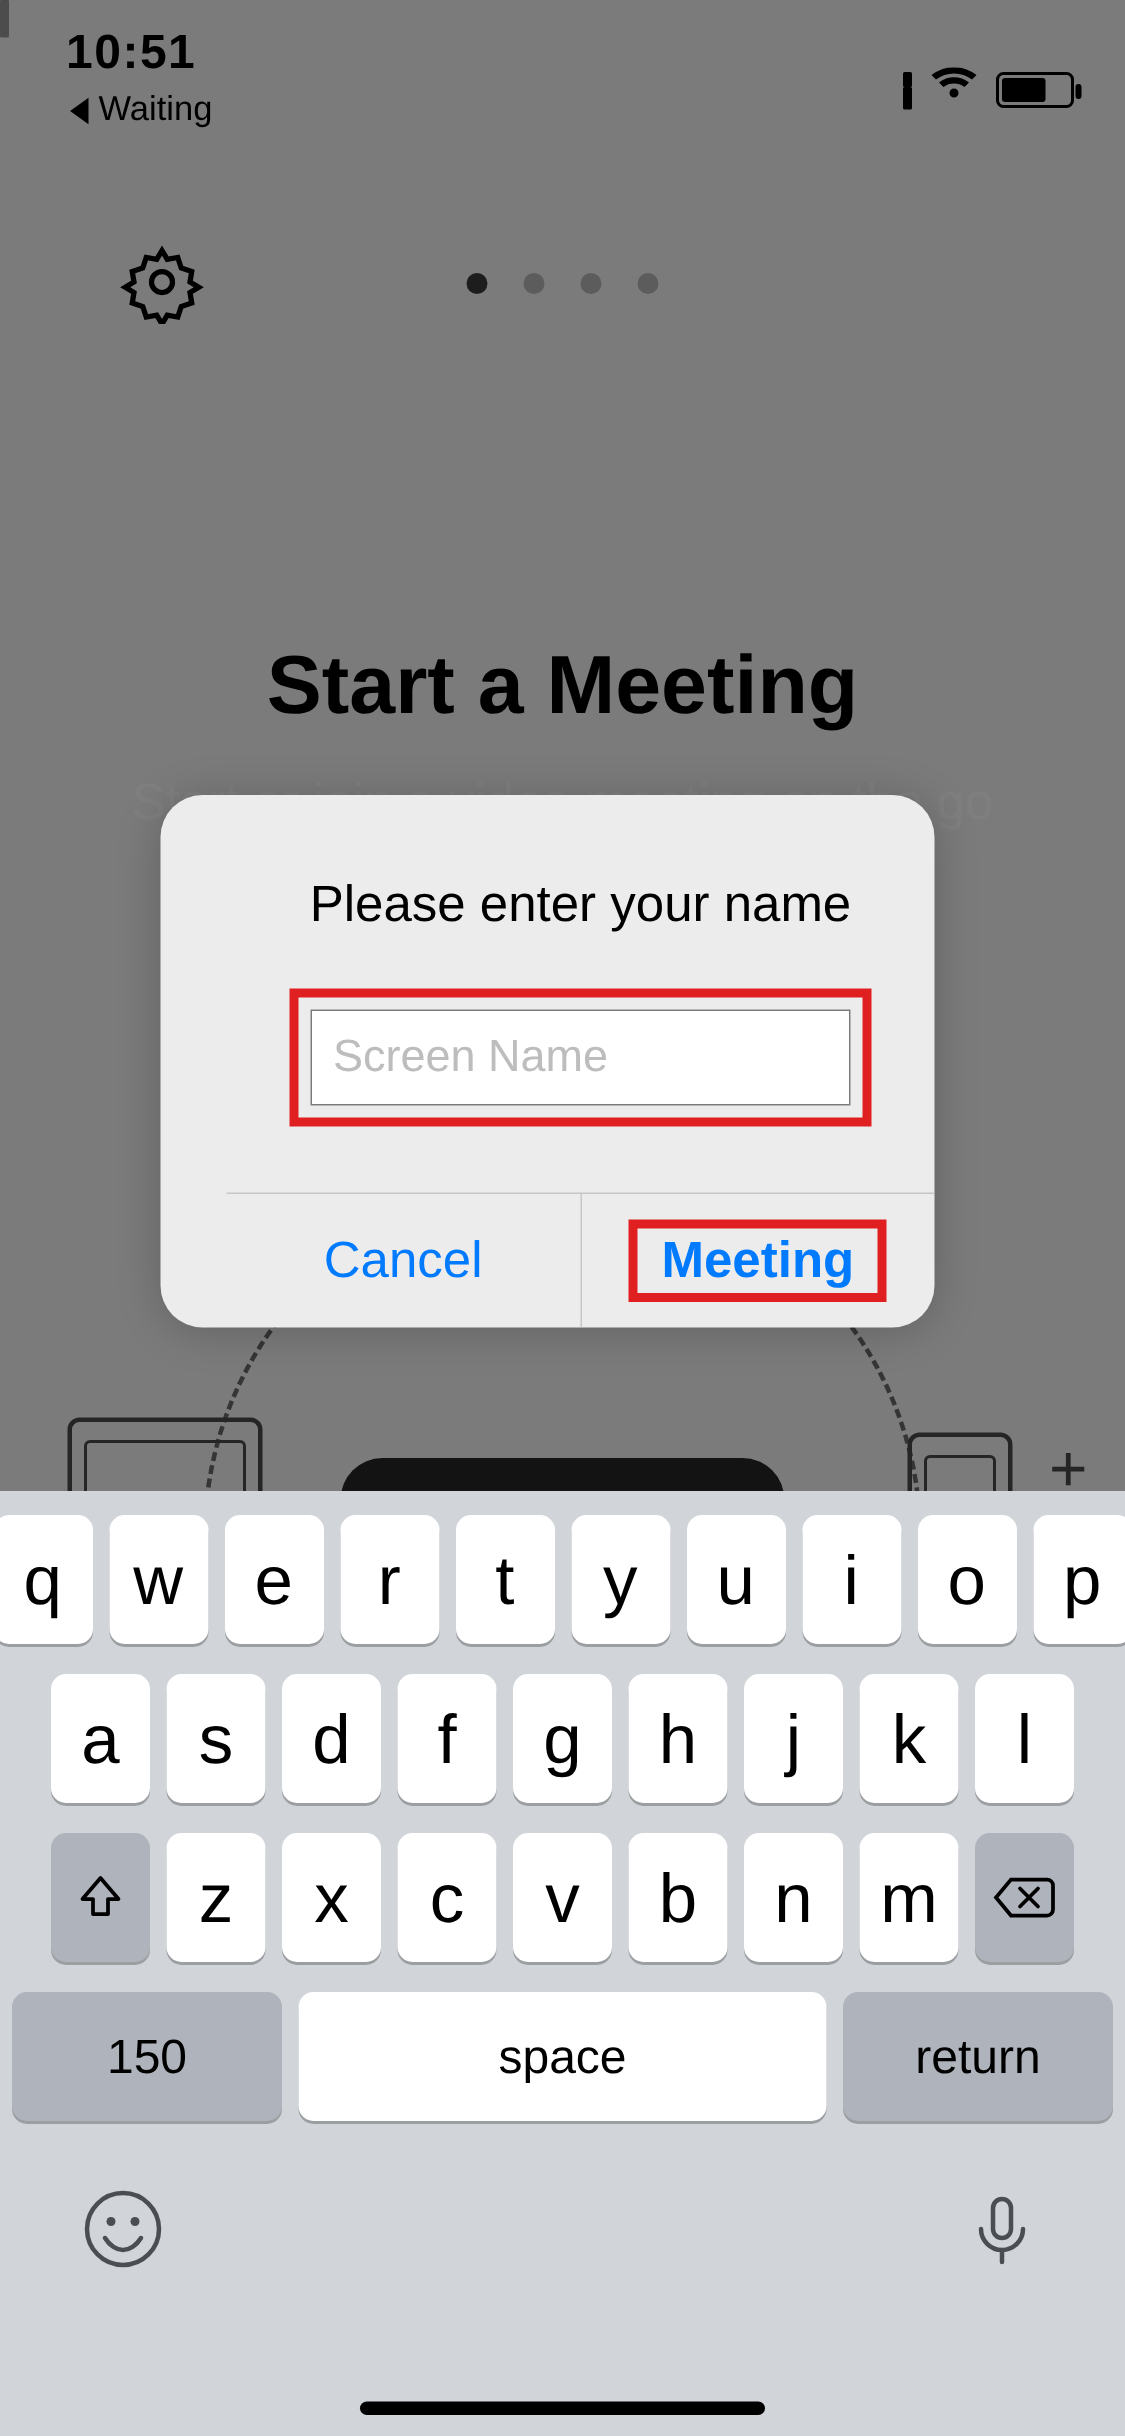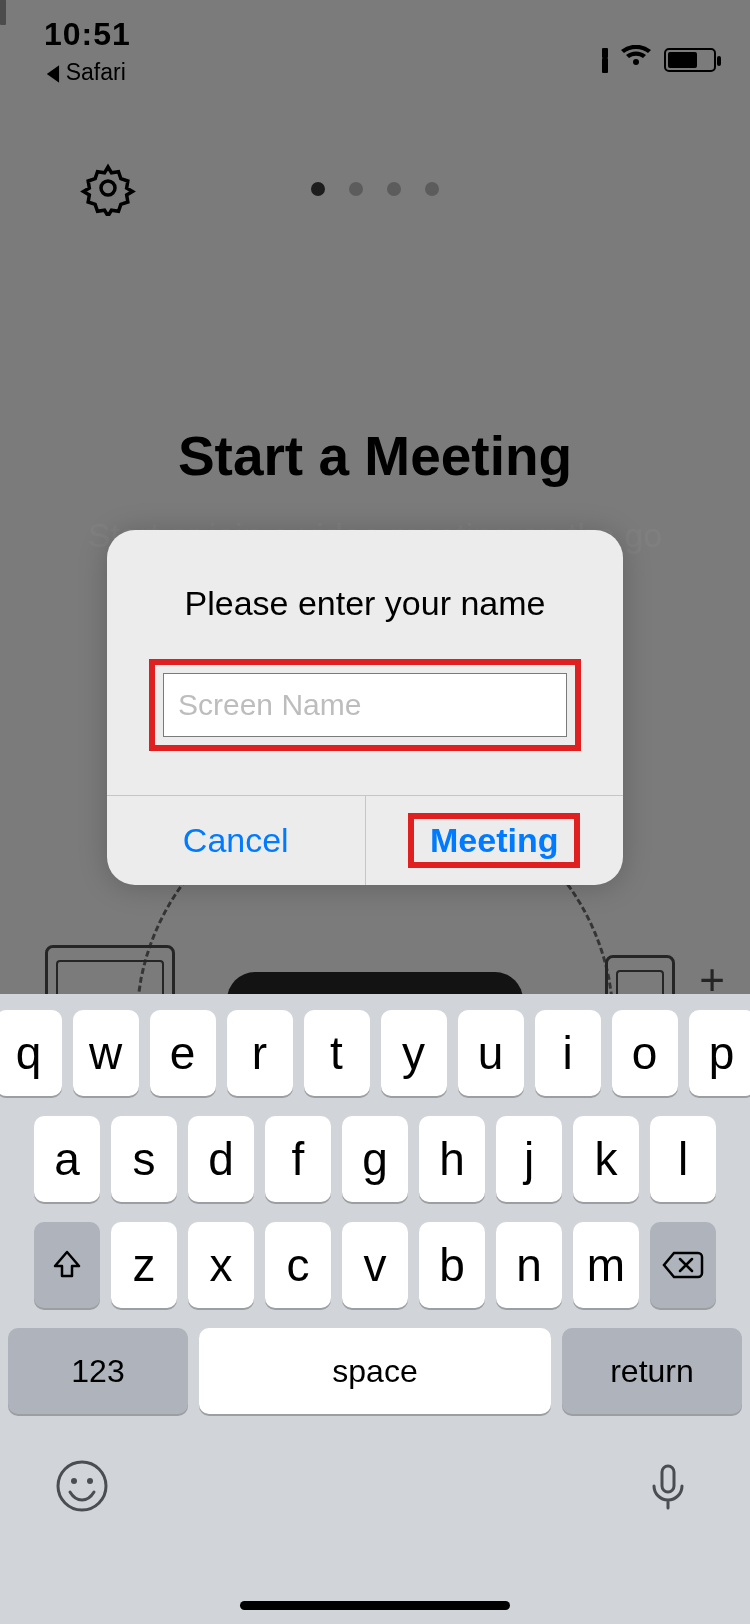--- a/index.html
+++ b/index.html
@@ -47,21 +47,21 @@
   .device .person:after { content:""; position:absolute; top:42px; left:-10px; width:60px; height:30px; background:#4a4a4a; border-radius:30px 30px 0 0; }
   .plus { position:absolute; color:#4a4a4a; font-size:44px; font-weight:300; }
   .plus.p1 { top:-20px; left:120px; }
   .plus.p2 { top:200px; right:-80px; }
   .plus.p3 { bottom:-30px; right:50px; }
 
   
   .dim { position:absolute; inset:0; background:rgba(0,0,0,0.5); }
 
   
-  .alert { position:absolute; left:107px; width:516px; top:530px; background:#ececec; border-radius:28px; overflow:hidden; box-shadow:0 2px 30px rgba(0,0,0,0.2); }
+  .alert { position:absolute; left:107px; width:516px; top:530px; background:#ececec; border-radius:28px; overflow:hidden; box-shadow:0 2px 30px rgba(0,0,0,0.2);padding-left:44px; }
   .alert-top { padding:54px 30px 44px 30px; text-align:center; }
   .alert-title { font-size:34px; font-weight:500; color:#000; }
   .input-wrap { margin:36px 12px 0 12px; padding:8px; border:6px solid #e02020; }
   .alert-input { width:100%; height:64px; border:1px solid #7a7a7a; background:#fff; padding:0 14px; font-size:30px; color:#333; }
   .alert-input::placeholder { color:#bdbdbd; }
   .alert-buttons { display:flex; border-top:1px solid #c6c6c6; }
   .alert-btn { flex:1; height:89px; display:flex; align-items:center; justify-content:center; font-size:34px; color:#007aff; background:transparent; border:none; cursor:pointer; }
   .alert-btn + .alert-btn { border-left:1px solid #c6c6c6; }
   .alert-btn.bold { font-weight:600; }
   .continue-hl { border:6px solid #e02020; padding:2px 16px; display:inline-block; }
@@ -95,21 +95,21 @@
 
 <div class="screen">
 
   <div class="bg-app">
     <div class="bg-content">
       <div class="status-bar">
         <div class="status-left">
           <div class="clock">10:51</div>
           <div class="back-safari">
             <span class="back-tri">◀</span>
-            <span>Safari</span>
+            <span>Waiting</span>
           </div>
         </div>
         <div class="status-right status-icons">
           <span class="sig-bars">
             <i style="height:10px"></i>
               <i style="height:15px"></i>
               <i class="dim" style="height:20px"></i>
               <i class="dim" style="height:25px"></i>
           </span>
           <span class="wifi">
@@ -243,21 +243,21 @@
         <div class="key">n</div>
         <div class="key">m</div>
         <div class="key special backspace">
         <svg width="42" height="30" viewBox="0 0 42 30">
             <path d="M12 3h24a4 4 0 014 4v16a4 4 0 01-4 4H12L2 15z" fill="none" stroke="#000" stroke-width="2.5"></path>
             <path d="M18 9l12 12M30 9L18 21" stroke="#000" stroke-width="2.5" stroke-linecap="round"></path>
           </svg>
       </div>
     </div>
     <div class="krow r4">
-      <div class="key num">123</div>
+      <div class="key num">150</div>
       <div class="key space">space</div>
       <div class="key return">return</div>
     </div>
     <div class="kb-bottom">
       <span class="emoji-icon">
         <svg viewBox="0 0 56 56">
             <circle cx="28" cy="28" r="24" fill="none" stroke="#4a4d52" stroke-width="3"></circle>
             <circle cx="20" cy="23" r="3" fill="#4a4d52"></circle>
             <circle cx="36" cy="23" r="3" fill="#4a4d52"></circle>
             <path d="M16 34c3 5 8 8 12 8s9-3 12-8" fill="none" stroke="#4a4d52" stroke-width="3" stroke-linecap="round"></path>

